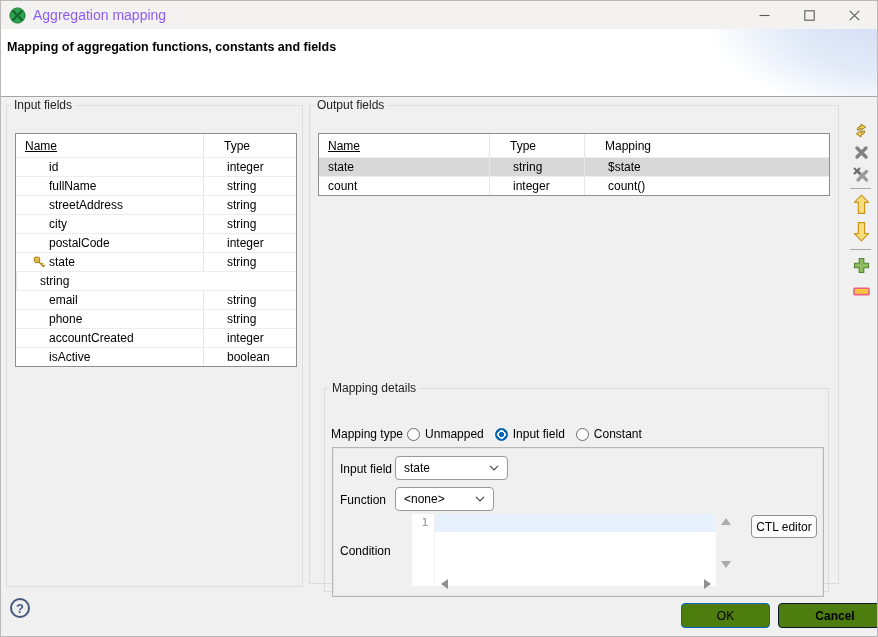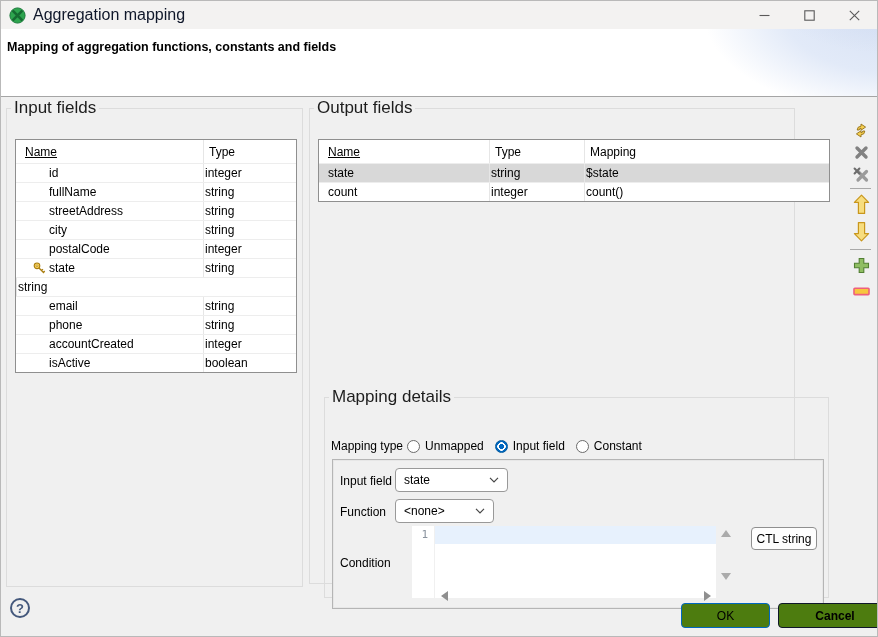--- a/index.html
+++ b/index.html
@@ -6,58 +6,58 @@
   html,body { background:#e8e8e8; }
   .window{
     position:relative; width:878px; height:637px;
     font-family:"Liberation Sans",sans-serif; font-size:12px; color:#000;
     background:#f0f0f0; border:1px solid #b9b9b9; overflow:hidden;
   }
   
   .titlebar{ position:absolute; top:0; left:0; right:0; height:28px;
     background:#f3f2f1; display:flex; align-items:center; }
   .tb-icon{ margin:0 7px 0 8px; display:flex; }
-  .tb-title{ color:#0f172a; font-size:16px; }
+  .tb-title{ color:#8b5cf6; font-size:14px; }
   .tb-controls{ margin-left:auto; display:flex; height:100%; }
   .tb-btn{ width:45px; height:100%; display:flex; align-items:center; justify-content:center; color:#5a5a5a; }
   
   .banner{ position:absolute; top:28px; left:0; right:0; height:68px;
     background:#ffffff; border-bottom:1px solid #a5a5a5; overflow:hidden; }
   .banner::before{ content:""; position:absolute; right:-40px; top:-30px; width:320px; height:150px;
     background:
       radial-gradient(ellipse 290px 150px at 95% 10%, #d7e1f4 0%, #e2eaf8 40%, rgba(255,255,255,0) 68%);
     border-bottom-left-radius:100%; }
   .banner::after{ content:""; position:absolute; right:-10px; top:-58px; width:190px; height:130px;
     background:radial-gradient(ellipse 180px 110px at 100% 0%, #cdd9f0 0%, rgba(255,255,255,0) 75%); }
   .banner-title{ position:absolute; left:6px; top:11px; font-weight:bold; font-size:12.5px; z-index:2; }
   
   .body{ position:absolute; top:97px; left:0; right:0; bottom:0; background:#f0f0f0; }
   fieldset.group{ position:absolute; border:1px solid #dcdcdc; background:transparent; }
-  fieldset.group legend{ font-size:17px; padding:0 3px; margin-left:4px; color:#1d1d1d; }
+  fieldset.group legend{ font-size:12px; padding:0 3px; margin-left:4px; color:#1d1d1d; }
   #input-group{ left:5px; top:0; width:297px; height:489px; }
-  #output-group{ left:308px; top:0; width:486px; height:486px; }
+  #output-group{ left:308px; top:0; width:530px; height:486px; }
   #details-group{ left:14px; top:269px; width:505px; height:211px; }
   
   .table{ position:absolute; background:#fff; border:1px solid #8f8f8f;
     box-shadow:inset 0 0 0 1px #ececec; }
   #input-table{ left:8px; top:21px; width:282px; }
   #output-table{ left:8px; top:21px; width:512px; }
   .thead{ display:grid; height:23px; align-items:center; background:#fff; }
   #input-table .thead, #input-table .trow{ grid-template-columns:187px 1fr; }
   #output-table .thead, #output-table .trow{ grid-template-columns:170px 95px 1fr; }
   .trow{ display:grid; height:19px; align-items:center; border-top:1px solid #ededed; background:#fff; }
   .trow.selected{ background:#d8d8d8; }
   .trow.selected .cell{ background:#d8d8d8; }
   .cell{ height:100%; display:flex; align-items:center; overflow:hidden; white-space:nowrap; }
-  .hcell{ padding-left:5px; height:100%; display:flex; align-items:center; }
+  .hcell{ padding-left:20px; height:100%; display:flex; align-items:center; }
   .hcell.first{ padding-left:9px;text-decoration:underline; }
   .colsep{ border-left:1px solid #e6e6e6; }
   .name-cell{ padding-left:16px; }
   .row-icon{ width:14px; height:13px; margin-right:3px; display:inline-flex; align-items:center; justify-content:center; flex:0 0 14px; }
-  .type-cell,.map-cell{ padding-left:1px; }
+  .type-cell,.map-cell{ padding-left:23px; }
   #output-table .name-cell{ padding-left:9px; }
   
   .toolbar-btn{ position:absolute; left:849px; width:22px; height:21px;
     display:flex; align-items:center; justify-content:center; }
   .toolbar-sep{ position:absolute; left:849px; width:21px; border-top:1px solid #a9a9a9; }
   
   .radio-row{ position:absolute; left:6px; top:31px; height:16px; display:flex; align-items:center; white-space:nowrap; }
   .radio-row .rlabel{ margin-right:4px; }
   .radio-opt{ display:flex; align-items:center; margin-right:11px; }
   .radio{ width:13px; height:13px; border-radius:50%; border:1px solid #6b6b6b; background:#fff; margin-right:5px; flex:0 0 13px;}
@@ -283,21 +283,21 @@
           </div>
           <span class="flabel" style="left:7px;top:74px;margin-top:22px;">Condition</span>
           <div class="editor-gutter">1</div>
           <div class="editor-content">
             <div class="editor-line-hl"></div>
           </div>
           <span class="tri tri-up" style="left:388px;top:70px;"></span>
           <span class="tri tri-down" style="left:388px;top:113px;"></span>
           <span class="tri tri-left" style="left:108px;top:131px;"></span>
           <span class="tri tri-right" style="left:371px;top:131px;"></span>
-          <div class="ctl-btn">CTL string</div>
+          <div class="ctl-btn">CTL editor</div>
         </div>
       </fieldset>
     </fieldset>
 
     <div id="toolbar-root">
         <div class="toolbar-btn" style="top: 22px;">
           <svg width="18" height="15" viewBox="0 0 18 15">
             <path d="M5.2 7 Q5.2 3.4 9 3.2 L9 1 L13.6 4.1 L9 7.2 L9 5.2 Q7.2 5.3 7.2 7 Z" fill="#f6cf4f" stroke="#93701a" stroke-width="0.9"></path>
             <path d="M12.8 8 Q12.8 11.6 9 11.8 L9 14 L4.4 10.9 L9 7.8 L9 9.8 Q10.8 9.7 10.8 8 Z" fill="#f6cf4f" stroke="#93701a" stroke-width="0.9"></path>
           </svg>

